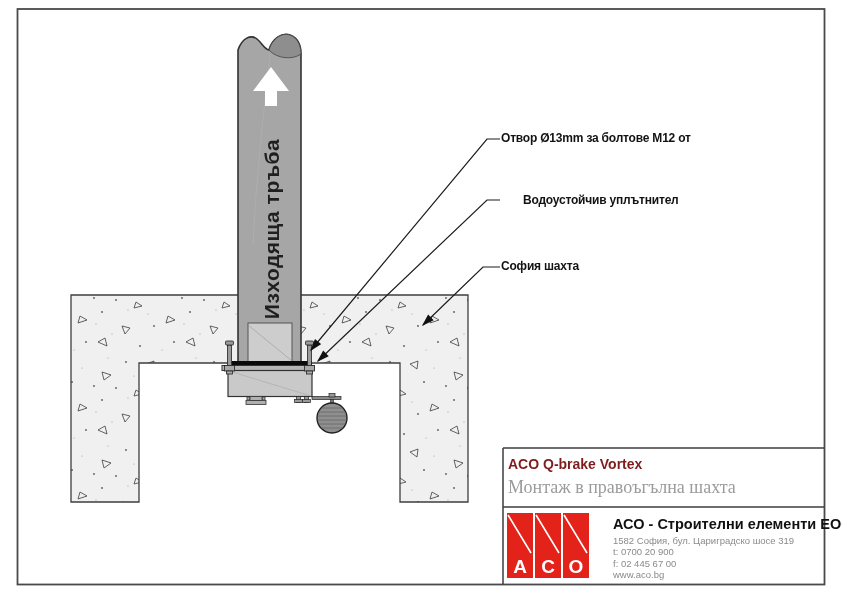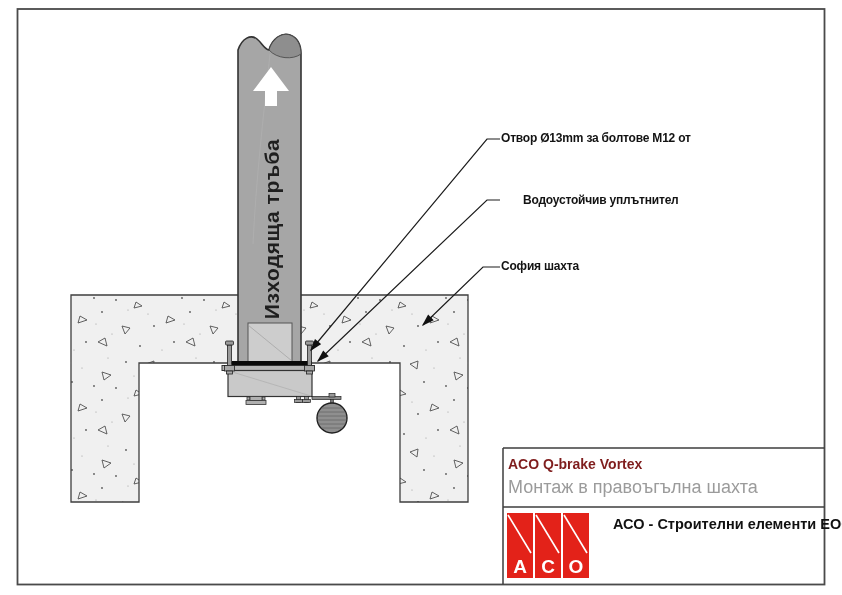--- a/index.html
+++ b/index.html
@@ -4,21 +4,21 @@
 <style>
   html,body{margin:0;padding:0;background:#fff;}
   .page{position:relative;width:842px;height:595px;background:#fff;overflow:hidden;
         font-family:"Liberation Sans",sans-serif;}
   .draw{position:absolute;left:0;top:0;}
   .txt{position:absolute;white-space:nowrap;}
   .ann{color:#131313;font-size:12px;line-height:21px;font-weight:600;letter-spacing:-0.2px;}
   .pipe-label{left:172px;top:216px;width:200px;height:26px;line-height:26px;text-align:center;
       transform:rotate(-90deg);font-size:21px;font-weight:600;color:#1f1f1f;letter-spacing:0.5px;}
   .tb-product{left:508px;top:456px;font-size:14px;font-weight:bold;color:#7f1d1d;}
-  .tb-subtitle{left:508px;top:477px;font-size:18px;font-weight:500;color:#9b9b9b;}
+  .tb-subtitle{left:508px;top:477px;font-size:18px;font-weight:500;color:#9b9b9b;font-family:Liberation Serif, serif;}
   .tb-company{left:613px;top:516px;font-size:14.5px;font-weight:bold;color:#111;}
   .tb-contacts{left:613px;top:535px;font-size:9.5px;line-height:11.4px;color:#8a8a8a;font-weight:500;}
   .tb-contacts div{white-space:nowrap;}
   .logo{position:absolute;left:507px;top:513px;width:84px;height:65px;}
   .logo-letters{position:absolute;left:0;top:0;width:84px;height:65px;}
   .logo-letter{position:absolute;bottom:2px;width:26px;text-align:center;color:#fff;
       font-size:19px;font-weight:bold;line-height:19px;}
   .logo-letter.l0{left:0;} .logo-letter.l1{left:28px;} .logo-letter.l2{left:56px;}
 </style>
 </head>
@@ -169,14 +169,20 @@
       </g>
     </svg>
     <div class="logo-letters">
       <span class="logo-letter l0">A</span>
       <span class="logo-letter l1">C</span>
       <span class="logo-letter l2">O</span>
     </div>
   </div>
 
   <div class="txt tb-company">АСО - Строителни елементи ЕООД</div>
+  <div class="txt tb-contacts">
+    <div>1582 София, бул. Цариградско шосе 319</div>
+    <div>t: 0700 20 900</div>
+    <div>f: 02 445 67 00</div>
+    <div>www.aco.bg</div>
+  </div>
 
 </div>
 
 </body></html>

